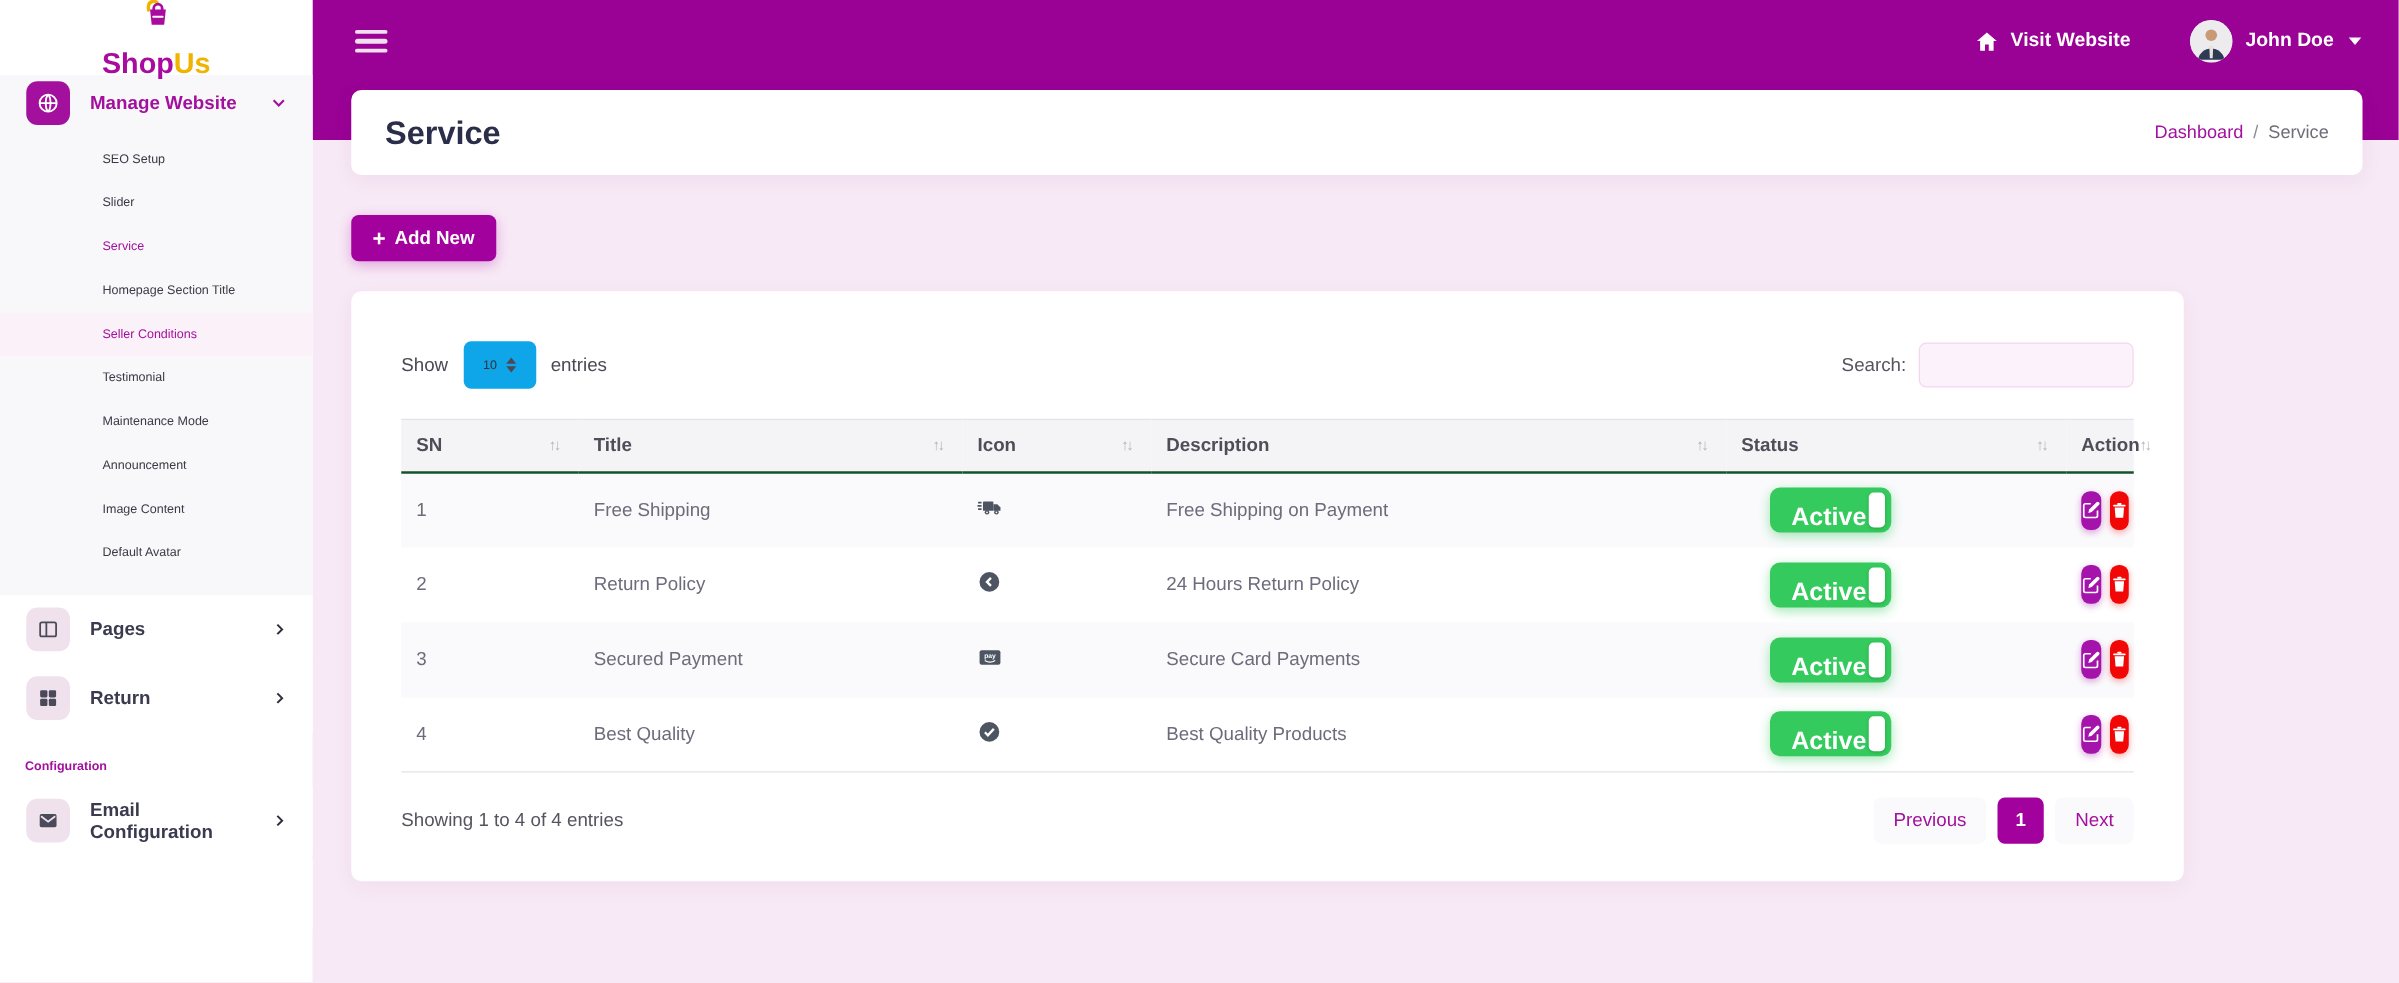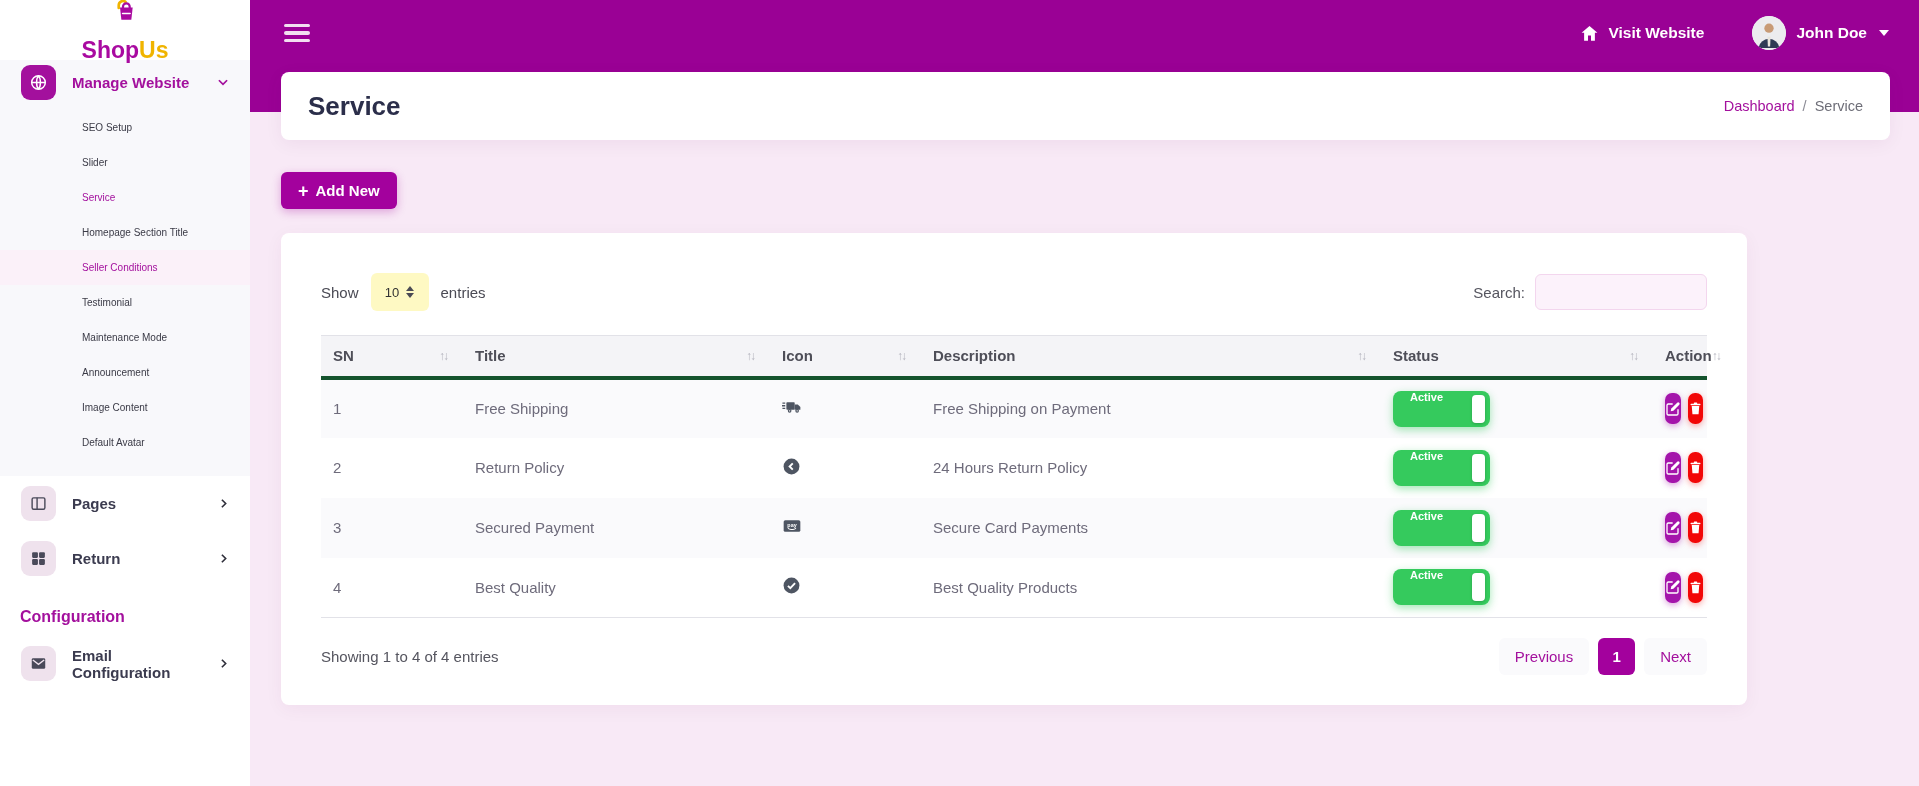--- a/index.html
+++ b/index.html
@@ -42,21 +42,21 @@
   .parent.tall { height: 55px; background: #fff; }
   .icon-box { width: 35px; height: 35px; border-radius: 9px; display: flex; align-items: center; justify-content: center; flex: none; }
   .icon-box.brand { background: #A3109D; }
   .icon-box.soft { background: #EFE2ED; }
   .parent-label { font-size: 15px; font-weight: 700; color: #3b3b4f; flex: 1; }
   .parent-label.brand-text { color: #A3109D; }
   .submenu { padding: 6px 0 10px; }
   .subitem { height: 35px; display: flex; align-items: center; padding-left: 82px; font-size: 10px; color: #3A3A46; cursor: pointer; }
   .subitem.active { color: #A3109D; }
   .subitem.highlight { color: #A3109D; background: #FBF1F9; }
-  .section-heading { margin: 22px 0 10px 20px; font-size: 16px; font-weight: 700; color: #A3109D; }
+  .section-heading { margin: 22px 0 10px 20px; font-size: 10px; font-weight: 700; color: #A3109D; }
   .chev { flex: none; display: flex; align-items: center; }
 
   
   .header-card {
     position: absolute; left: 281px; top: 72px; width: 1609px; height: 68px;
     background: #fff; border-radius: 8px; z-index: 2;
     display: flex; align-items: center; justify-content: space-between;
     padding: 0 27px; box-shadow: 0 4px 18px rgba(90,20,80,0.06);
   }
   .page-title { font-size: 26px; font-weight: 700; color: #2B2E4A; }
@@ -76,47 +76,48 @@
   .add-btn .plus { font-size: 18px; font-weight: 700; line-height: 1; }
 
   
   .main-card {
     position: absolute; left: 281px; top: 233px; width: 1466px; height: 472px;
     background: #fff; border-radius: 8px; z-index: 2; padding: 0 40px;
     box-shadow: 0 4px 18px rgba(90,20,80,0.05);
   }
   .controls { display: flex; justify-content: space-between; align-items: center; margin-top: 40px; height: 38px; }
   .show-group { display: flex; align-items: center; gap: 12px; font-size: 15px; color: #4a4a54; }
-  .length-select { width: 58px; height: 38px; background: #fef9c3; border-radius: 6px; display: flex; align-items: center; justify-content: center; gap: 7px; font-size: 13px; color: #333; cursor: pointer; }
+  .length-select { width: 58px; height: 38px; background: #0ea5e9; border-radius: 6px; display: flex; align-items: center; justify-content: center; gap: 7px; font-size: 10px; color: #333; cursor: pointer; }
   .updown { display: flex; flex-direction: column; gap: 2px; }
   .updown i { display: block; width: 0; height: 0; border-left: 4px solid transparent; border-right: 4px solid transparent; }
   .updown i.up { border-bottom: 5px solid #4a4a54; }
   .updown i.down { border-top: 5px solid #4a4a54; }
   .search-group { display: flex; align-items: center; gap: 10px; font-size: 15px; color: #55555f; }
   .search-input { width: 172px; height: 36px; background: #FCF2FB; border: 1px solid #F3D6EE; border-radius: 6px; outline: none; padding: 0 10px; font-family: inherit; font-size: 14px; color: #444; }
 
   
   table { width: 100%; border-collapse: collapse; table-layout: fixed; margin-top: 24px; }
   thead th {
     height: 42px; background: #F4F4F7; text-align: left;
-    border-top: 1px solid #E2E2E8; border-bottom: 4px solid #14532d;
+    border-top: 1px solid #E2E2E8; border-bottom: 2px solid #14532d;
     font-size: 15px; font-weight: 700; color: #4E4E58; padding: 0 10px 0 12px;
   }
   .th-inner { display: flex; align-items: center; justify-content: space-between; }
   .sort-glyph { font-size: 12px; color: #B4B4BE; letter-spacing: -2px; margin-right: 6px; }
   tbody td { height: 60px; font-size: 15px; color: #6E6B7B; padding: 0 10px 0 12px; vertical-align: middle; }
   tbody tr:nth-child(odd) { background: #FAFAFC; }
   tbody tr:last-child td { border-bottom: 1px solid #E2E2E8; }
   .row-icon { display: inline-flex; align-items: center; }
 
   .toggle {
     width: 97px; height: 36px; background: #35CA5D; border-radius: 8px;
-    position: relative; display: flex; align-items: flex-start; padding-left: 17px;
-    color: #fff; font-size: 11px; font-weight: 700; cursor: pointer;
+    position: relative; display: flex; align-items: flex-end; padding-left: 17px;
+    color: #fff; font-size: 20px; font-weight: 700; cursor: pointer;
     box-shadow: 0 3px 9px rgba(53,202,93,0.45);
+    margin-left: 23px;
   }
   .knob { position: absolute; right: 5px; top: 4px; width: 13px; height: 28px; background: #fff; border-radius: 4px; box-shadow: 0 1px 3px rgba(0,0,0,0.2); }
 
   .actions { display: flex; gap: 7px; }
   .act-btn { width: 31px; height: 31px; border: none; border-radius: 7px; display: flex; align-items: center; justify-content: center; cursor: pointer; }
   .act-edit { background: #A414AB; box-shadow: 0 2px 6px rgba(164,20,171,0.4); }
   .act-del { background: #F20707; box-shadow: 0 2px 6px rgba(242,7,7,0.35); }
 
   
   .table-footer { display: flex; justify-content: space-between; align-items: center; margin-top: 20px; }

